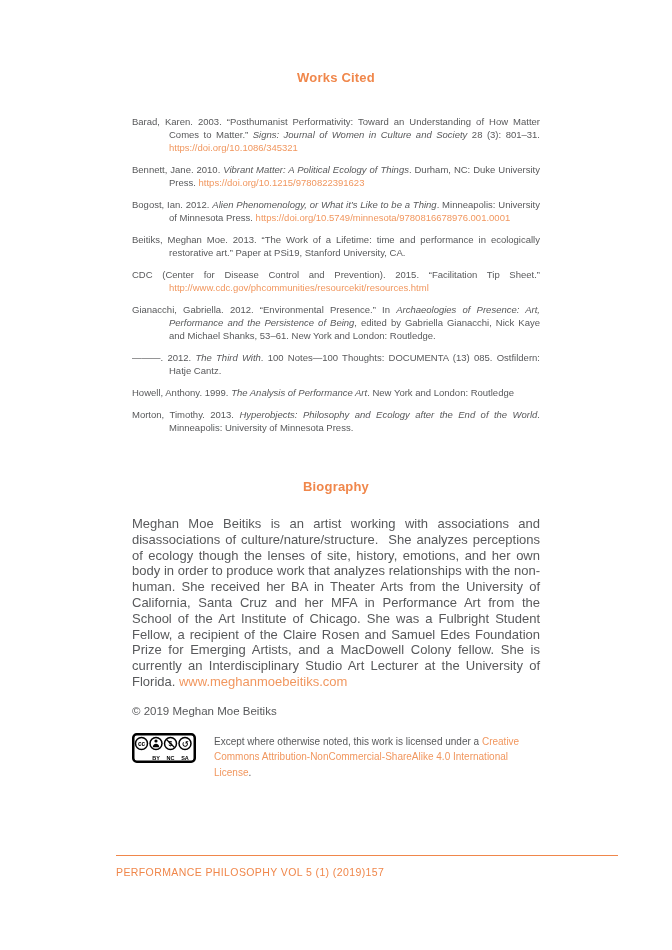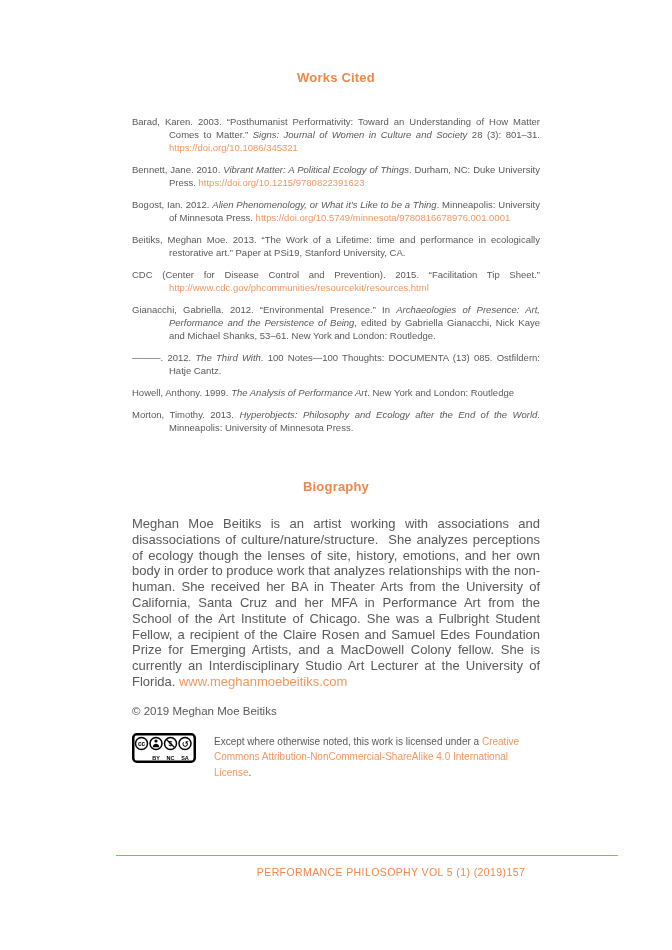--- a/index.html
+++ b/index.html
@@ -33,21 +33,21 @@
     font-size:13px;line-height:15.8px;text-align:justify;color:var(--text);
     margin:22px 0 0 0;
   }
   .copyright{font-size:11.5px;color:var(--text);margin:15px 0 8px 0;}
   .license-row{display:flex;align-items:flex-start;gap:18px;margin-top:16px;}
   .cc-badge{width:64px;height:30px;flex:0 0 auto;cursor:pointer;}
   .license-text{font-size:10px;line-height:15.5px;max-width:436px;margin:1px 0 0 0;}
   .footer{position:absolute;left:62px;width:550px;top:855px;}
   .footer-rule{border-top:1.5px solid var(--accent);height:0;}
   .footer-row{
-    display:flex;justify-content:center;margin-top:10px;
+    display:flex;justify-content:flex-start;margin-top:10px;
     font-size:10.5px;color:var(--accent);letter-spacing:0.4px;
   }
 </style>
 </head>
 <body>
 
 <div class="page">
   <div class="content">
 
     <h1 class="section-heading">Works Cited</h1>

